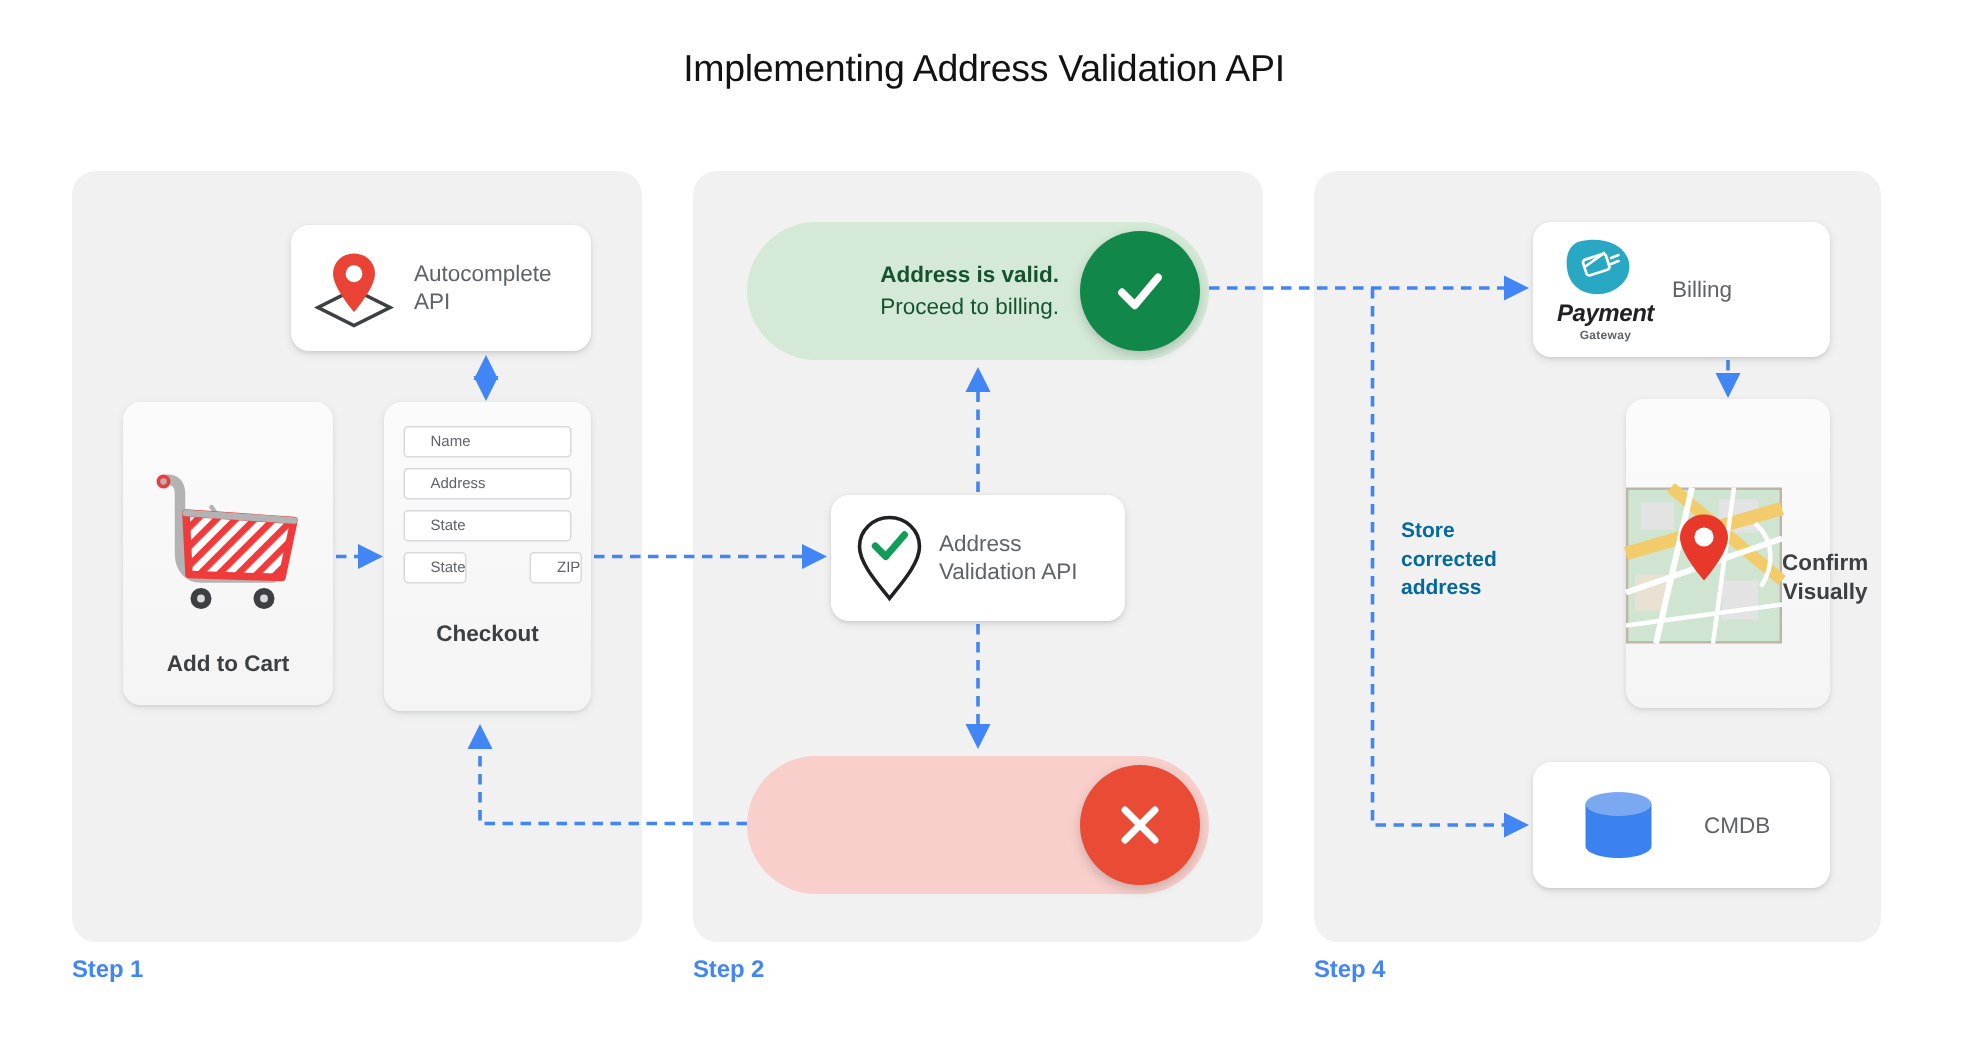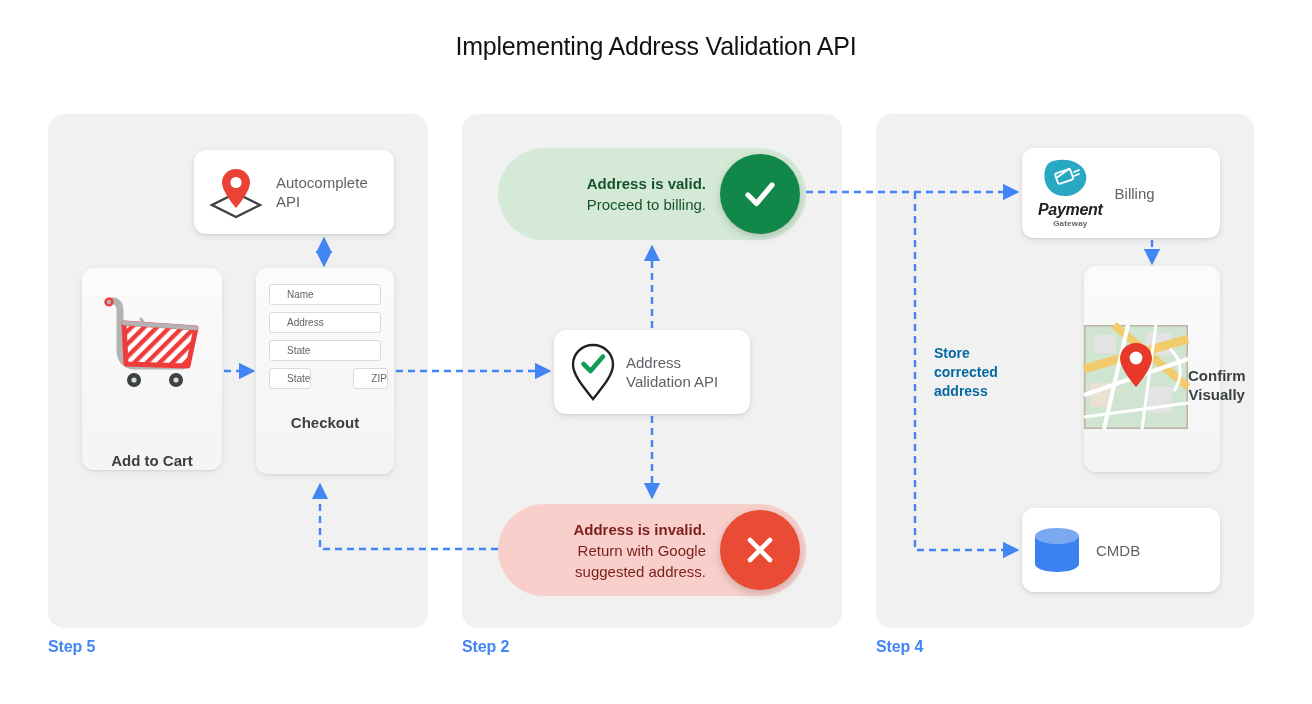--- a/index.html
+++ b/index.html
@@ -83,21 +83,21 @@
 
   
   #autocomplete-card {
     left: 194px; top: 150px; width: 200px; height: 84px;
     display: flex; align-items: center; gap: 10px; padding-left: 12px;
   }
   
   #addtocart-card {
     left: 82px; top: 268px; width: 140px; height: 202px;
     display: flex; flex-direction: column; align-items: center;
-    justify-content: space-between; padding-top: 24px;
+    justify-content: center; padding-top: 24px;
   }
   #addtocart-label { margin-top: 26px; }
   
   #checkout-card {
     left: 256px; top: 268px; width: 138px; height: 206px;
     display: flex; flex-direction: column; align-items: center;
     padding-top: 16px;
   }
   .field {
     box-sizing: border-box;
@@ -164,21 +164,21 @@
     left: 1022px; top: 148px; width: 198px; height: 90px;
     display: flex; align-items: center; gap: 12px; padding-left: 16px;
   }
   #confirm-card {
     left: 1084px; top: 266px; width: 136px; height: 206px;
     display: flex; flex-direction: row; align-items: center; padding-top: 16px;
   }
   #confirm-label { margin-top: 16px; }
   #cmdb-card {
     left: 1022px; top: 508px; width: 198px; height: 84px;
-    display: flex; align-items: center; gap: 14px; padding-left: 10px;
+    display: flex; align-items: center; gap: 32px; padding-left: 32px;
   }
 
   
   #store-label {
     position: absolute;
     left: 934px; top: 344px;
     width: 92px;
     font-size: 14px;
     font-weight: bold;
     color: #0369a1;
@@ -274,25 +274,20 @@
       <div class="pill-sub">Proceed to billing.</div>
     </div>
     <div class="pill-badge" id="valid-badge">
       <svg width="42" height="42" viewBox="0 0 42 42">
         <path d="M9 22 L17.5 30.5 L33 12" fill="none" stroke="#ffffff" stroke-width="5.2" stroke-linecap="round" stroke-linejoin="round"></path>
       </svg>
     </div>
   </div>
 
   <div class="pill" id="invalid-pill">
-    <div class="pill-text">
-      <div class="pill-strong">Address is invalid.</div>
-      <div class="pill-sub">Return with Google</div>
-      <div class="pill-sub">suggested address.</div>
-    </div>
     <div class="pill-badge" id="invalid-badge">
       <svg width="40" height="40" viewBox="0 0 40 40">
         <path d="M10 10 L30 30 M30 10 L10 30" fill="none" stroke="#ffffff" stroke-width="4.6" stroke-linecap="round"></path>
       </svg>
     </div>
   </div>
 
   <div class="card" id="validation-card">
     <span>
       <svg width="46" height="60" viewBox="0 0 46 60">
@@ -350,17 +345,17 @@
       <svg width="50" height="50" viewBox="0 0 50 50">
         <path d="M3 11 v28 c0 4.4 9.8 8 22 8 s22 -3.6 22 -8 v-28 z" fill="#3b82f0"></path>
         <ellipse cx="25" cy="11" rx="22" ry="8" fill="#7aa9f2"></ellipse>
       </svg>
     </span>
     <span class="card-text">CMDB</span>
   </div>
 
   <div id="store-label">Store corrected address</div>
 
-  <div class="step-label" id="step-label-1">Step 5</div>
+  <div class="step-label" id="step-label-1">Step 1</div>
   <div class="step-label" id="step-label-2">Step 2</div>
   <div class="step-label" id="step-label-3">Step 4</div>
 
 </div>
 
 </body></html>

